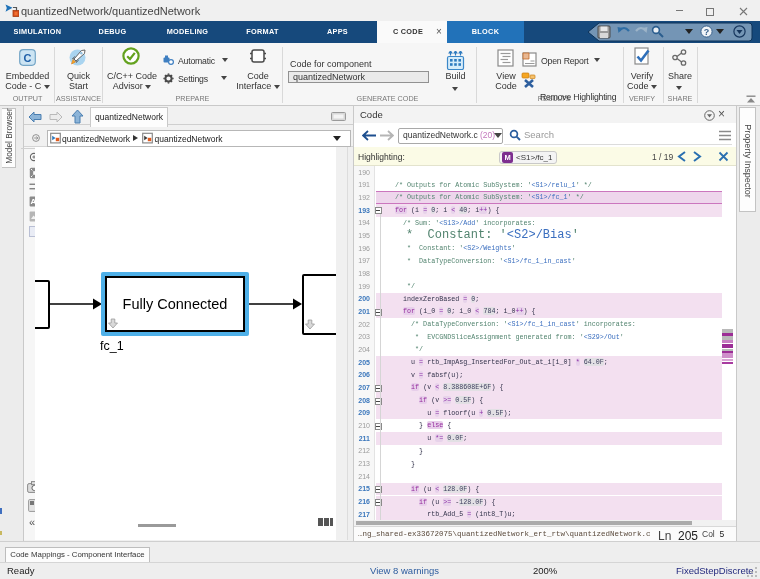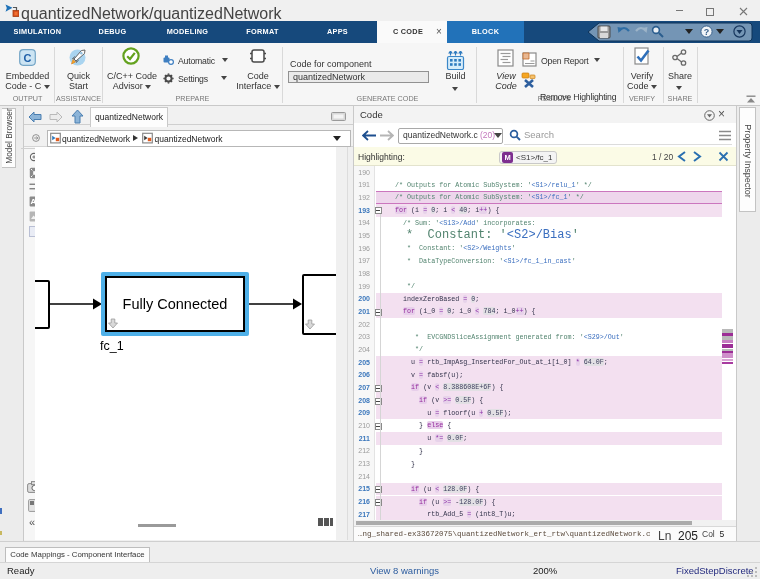--- a/index.html
+++ b/index.html
@@ -23,21 +23,21 @@
 <body>
 <div id="app">
 
   <div class="abs" style="left:0;top:0;width:760px;height:21px;background:#f0f0f0;"></div>
   <svg class="abs" style="left:5px;top:4px;" width="14" height="14" viewBox="0 0 14 14">
     <path d="M8 3.5 L11.5 3.5 L11.5 7.5" fill="none" stroke="#555" stroke-width="1.2"></path>
     <path d="M0.5 0.5 L7.5 3.8 L0.5 7.8 L1.8 4 Z" fill="#1f72b8"></path>
     <rect x="8" y="6.5" width="6" height="6" fill="#d94f1e" stroke="#a33c10" stroke-width="0.8"></rect>
     <rect x="9.5" y="8" width="3" height="3.2" fill="#f07030"></rect>
   </svg>
-  <div class="abs" style="left:21px;top:5px;font-size:16px;color:#444;">quantizedNetwork/quantizedNetwork</div>
+  <div class="abs" style="left:21px;top:5px;font-size:11px;color:#444;">quantizedNetwork/quantizedNetwork</div>
   <div class="abs" style="left:676px;top:10px;width:7px;height:1.3px;background:#777;"></div>
   <div class="abs" style="left:706px;top:7.5px;width:8px;height:8px;border:1.1px solid #777;box-sizing:border-box;"></div>
   <svg class="abs" style="left:738.5px;top:7px;" width="9" height="9" viewBox="0 0 9 9">
       <path d="M1 1 L8 8 M8 1 L1 8" stroke="#777" stroke-width="1.1"></path>
     </svg>
 
   <div class="abs" style="left:0;top:21px;width:760px;height:22px;background:#16497c;"></div>
   <div class="tabn" style="left:0;width:75px;">SIMULATION</div>
   <div class="tabn" style="left:75px;width:75px;">DEBUG</div>
   <div class="tabn" style="left:150px;width:75px;">MODELING</div>
@@ -176,21 +176,21 @@
 
   <svg class="abs" style="left:497px;top:49px;" width="17" height="18" viewBox="0 0 17 18">
     <rect x="1" y="1" width="15" height="16" fill="#fff" stroke="#8a8a8a" stroke-width="1.2"></rect>
     <g stroke="#9a9a9a" stroke-width="1.2">
       <line x1="3.5" y1="4.5" x2="13.5" y2="4.5"></line>
         <line x1="5.5" y1="7.5" x2="13.5" y2="7.5"></line>
       <line x1="3.5" y1="10.5" x2="11" y2="10.5"></line>
         <line x1="5.5" y1="13.5" x2="13.5" y2="13.5"></line>
     </g>
   </svg>
-  <div class="ribtxt" style="left:478px;top:71px;width:56px;font-style:italic;">View<br>Code</div>
+  <div class="ribtxt" style="left:478px;top:71px;width:56px;">View<br>Code</div>
   <div class="grplbl" style="left:510px;top:94px;width:88px;">RESULTS</div>
   <svg class="abs" style="left:522px;top:52px;" width="15" height="15" viewBox="0 0 15 15">
     <rect x="1" y="1" width="13" height="13" fill="#fff" stroke="#8a8a8a" stroke-width="1.2"></rect>
     <path d="M1 1 L7 1 L7 7 L1 7 Z" fill="#e8b791" stroke="#c06a2a" stroke-width="0.8"></path>
     <line x1="8.5" y1="9" x2="12.5" y2="9" stroke="#9a9a9a"></line>
     <line x1="3" y1="11.5" x2="12.5" y2="11.5" stroke="#9a9a9a"></line>
   </svg>
   <div class="abs" style="left:541px;top:55.5px;font-size:8.7px;letter-spacing:-0.2px;color:#333;">Open Report</div>
     <div class="abs" style="left:594px;top:58px;width:0;height:0;border-left:3.5px solid transparent;border-right:3.5px solid transparent;border-top:4px solid #444;"></div>
   <svg class="abs" style="left:521px;top:72px;" width="16" height="16" viewBox="0 0 16 16">
@@ -380,21 +380,21 @@
           <line x1="1" y1="2.5" x2="13" y2="2.5"></line>
           <line x1="1" y1="6.5" x2="13" y2="6.5"></line>
           <line x1="1" y1="10.5" x2="13" y2="10.5"></line>
         </g>
       </svg>
   <div class="abs" style="left:0;top:41px;width:383px;height:19px;background:#fbfbe6;border-bottom:1px solid #e3e3cd;box-sizing:border-box;"></div>
   <div class="abs" style="left:4px;top:46px;font-size:8.5px;color:#333;">Highlighting:</div>
   <div class="abs" style="left:145px;top:44.5px;width:58px;height:13.5px;background:#f4f4f4;border:1px solid #c9c9c9;border-radius:3px;box-sizing:border-box;"></div>
   <div class="abs" style="left:148px;top:46px;width:11px;height:11px;background:#7d2f8f;border-radius:2px;color:#fff;font-size:7.5px;font-weight:bold;text-align:center;line-height:11px;">M</div>
   <div class="abs" style="left:162px;top:47px;font-size:8px;color:#333;">&lt;S1&gt;/fc_1</div>
-  <div class="abs" style="left:298px;top:46px;font-size:8.5px;color:#444;">1 / 20</div>
+  <div class="abs" style="left:298px;top:46px;font-size:8.5px;color:#444;">1 / 19</div>
   <svg class="abs" style="left:323px;top:45px;" width="10" height="11" viewBox="0 0 10 11">
         <path d="M8 1 L2 5.5 L8 10" fill="none" stroke="#2a6fb0" stroke-width="2"></path>
       </svg>
   <svg class="abs" style="left:338px;top:45px;" width="10" height="11" viewBox="0 0 10 11">
         <path d="M2 1 L8 5.5 L2 10" fill="none" stroke="#2a6fb0" stroke-width="2"></path>
       </svg>
   <svg class="abs" style="left:364px;top:45px;" width="11" height="11" viewBox="0 0 11 11">
         <path d="M1.5 1.5 L9.5 9.5 M9.5 1.5 L1.5 9.5" stroke="#2a6fb0" stroke-width="1.8"></path>
       </svg>
   <div class="abs" style="left:0;top:60px;width:383px;height:354px;background:#fff;overflow:hidden;">
@@ -423,20 +423,21 @@
   <pre class="abs" style="left:33px;top:114.0px;font-size:6.7px;line-height:12.67px;color:#32324a;"><span class="c">     */</span></pre>
   <div class="abs" style="left:22px;top:126.7px;width:346px;height:12.67px;background:#f3e0f0;"></div>
   <div class="ln lnb" style="top:129.2px;">200</div>
   <pre class="abs" style="left:33px;top:126.7px;font-size:6.7px;line-height:12.67px;color:#32324a;">    indexZeroBased <span class="o">=</span> <span class="n">0</span>;</pre>
   <div class="abs" style="left:22px;top:139.4px;width:346px;height:12.67px;background:#f3e0f0;"></div>
   <div class="ln lnb" style="top:141.9px;">201</div>
   <div class="abs" style="left:20.5px;top:142.8px;width:7px;height:7px;border:1px solid #8a8a8a;background:#fff;box-sizing:border-box;"></div>
         <div class="abs" style="left:22px;top:145.8px;width:4px;height:1px;background:#444;"></div>
   <pre class="abs" style="left:33px;top:139.4px;font-size:6.7px;line-height:12.67px;color:#32324a;">    <span class="k">for</span> (i_0 <span class="o">=</span> <span class="n">0</span>; i_0 <span class="o">&lt;</span> <span class="n">784</span>; i_0<span class="o">++</span>) {</pre>
   <div class="ln" style="top:154.6px;">202</div>
+  <pre class="abs" style="left:33px;top:152.1px;font-size:6.7px;line-height:12.67px;color:#32324a;"><span class="c">      /* DataTypeConversion: '<span class="lk">&lt;S1&gt;/fc_1_in_cast</span>' incorporates:</span></pre>
   <div class="ln" style="top:167.2px;">203</div>
   <pre class="abs" style="left:33px;top:164.7px;font-size:6.7px;line-height:12.67px;color:#32324a;"><span class="c">       *  EVCGNDSliceAssignment generated from: '<span class="lk">&lt;S29&gt;/Out</span>'</span></pre>
   <div class="ln" style="top:179.9px;">204</div>
   <pre class="abs" style="left:33px;top:177.4px;font-size:6.7px;line-height:12.67px;color:#32324a;"><span class="c">       */</span></pre>
   <div class="abs" style="left:22px;top:190.1px;width:346px;height:12.67px;background:#f3e0f0;"></div>
   <div class="ln lnb" style="top:192.6px;">205</div>
   <pre class="abs" style="left:33px;top:190.1px;font-size:6.7px;line-height:12.67px;color:#32324a;">      u <span class="o">=</span> rtb_ImpAsg_InsertedFor_Out_at_i[i_0] <span class="o">*</span> <span class="n">64.0F</span>;</pre>
   <div class="abs" style="left:22px;top:202.8px;width:346px;height:12.67px;background:#f3e0f0;"></div>
   <div class="ln lnb" style="top:205.3px;">206</div>
   <pre class="abs" style="left:33px;top:202.8px;font-size:6.7px;line-height:12.67px;color:#32324a;">      v <span class="o">=</span> fabsf(u);</pre>

